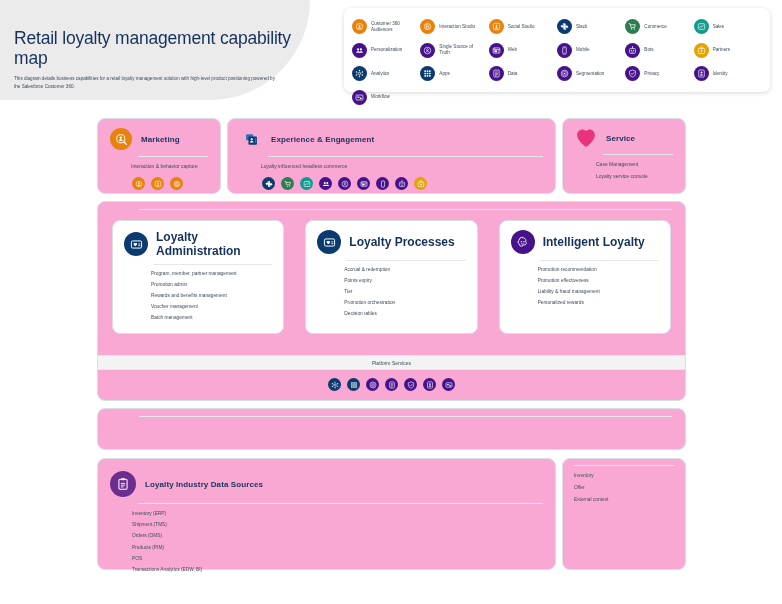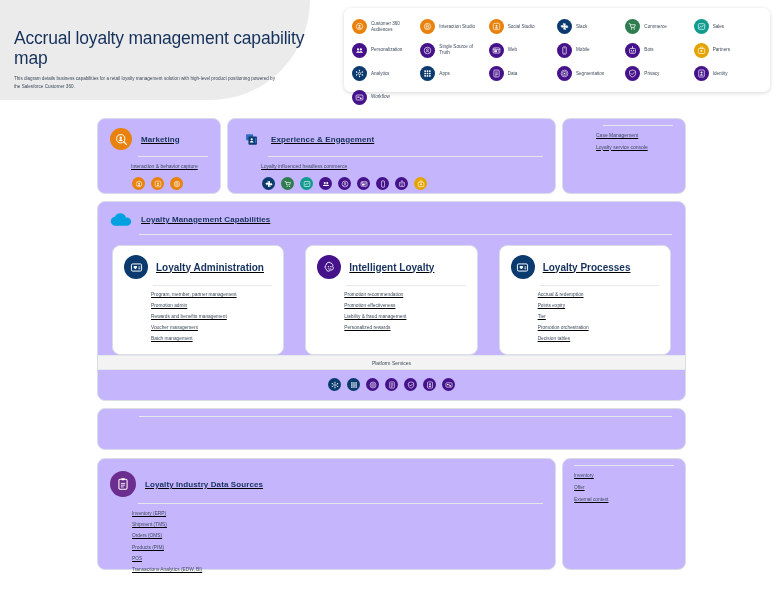--- a/index.html
+++ b/index.html
@@ -56,25 +56,24 @@
   .ic svg { display: block; }
   .ic-16 { width: 15px; height: 15px; }
   .ic-16 svg { width: 9px; height: 9px; }
   .ic-13 { width: 13px; height: 13px; }
   .ic-13 svg { width: 8px; height: 8px; }
   .ic-22 { width: 22px; height: 22px; }
   .ic-22 svg { width: 13px; height: 13px; }
 
   
   .card {
-    background: #c4b5fd;
+    background: #f9a8d4;
     border: 1px solid #d8dde6;
     border-radius: 8px;
     position: absolute;
-    text-decoration: underline;
   }
   .card-head {
     display: flex; align-items: center; gap: 9px;
     padding: 9px 12px 0 12px;
   }
   .card-title {
     font-size: 8px; font-weight: bold; color: #16325c;
     letter-spacing: 0.1px;
   }
   .head-rule {
@@ -100,21 +99,21 @@
   #card-lmc { left: 97px; top: 201px; width: 589px; height: 200px; }
   .lmc-rule { border-bottom: 1px solid #e4e7ec; margin: 7px 13px 0 41px; }
   .lmc-grid {
     display: flex; gap: 21px; padding: 10px 14px 0 14px;
   }
   .sub-card {
     flex: 1; border: 1px solid #d8dde6; border-radius: 8px;
     background: #fff; min-height: 96px; padding-bottom: 6px;
   }
   .sub-head { display: flex; align-items: center; gap: 8px; padding: 9px 11px 0 11px; }
-  .sub-title { font-size: 10px; font-weight: bold; color: #16325c; text-align: right; }
+  .sub-title { font-size: 12px; font-weight: bold; color: #16325c; }
   .sub-rule { border-bottom: 1px solid #e4e7ec; margin: 6px 11px 0 40px; }
   .sub-body { padding: 7px 10px 0 38px; }
   .sub-body .bullet { font-size: 4.8px; margin-bottom: 6.2px; }
 
   .platform-bar {
     position: absolute; left: 0; right: 0; bottom: 0;
     border-top: 1px solid #e4e7ec;
   }
   .platform-label {
     background: #f3f3f3; text-align: center;
@@ -141,21 +140,21 @@
   #card-datasources .card-head { padding-top: 12px; }
   #card-datasources .head-rule { margin-left: 40px; }
   #card-datasources .card-body { padding-left: 34px; padding-top: 8px; }
 </style>
 </head>
 <body>
 
 <div class="header-wrap">
   <div class="header-bg"></div>
   <div class="header-text">
-    <div class="page-title">Accrual loyalty management capability map</div>
+    <div class="page-title">Retail loyalty management capability map</div>
     <div class="page-sub">This diagram details business capabilities for a retail loyalty management solution with high-level product positioning powered by the Salesforce Customer 360.</div>
   </div>
 
   <div class="legend" id="legend-panel">
       <div class="legend-item">
         <span class="ic ic-16" style="background: rgb(232, 130, 12);">
           <svg viewBox="0 0 24 24">
             <circle cx="12" cy="12" r="8.5" fill="none" stroke="#fff" stroke-width="1.7"></circle>
             <circle cx="12" cy="10" r="2.6" fill="#fff"></circle>
             <path d="M7.6 17c.7-2.2 2.4-3.3 4.4-3.3s3.7 1.1 4.4 3.3" fill="#fff"></path>
@@ -490,36 +489,36 @@
             <path d="M8.4 6.6V5a2.6 2.6 0 012.6-2.6h2a2.6 2.6 0 012.6 2.6v1.6" fill="none" stroke="#fff" stroke-width="1.8"></path>
             <line x1="12" y1="10" x2="12" y2="16.4" stroke="#fff" stroke-width="1.8"></line>
             <line x1="8.8" y1="13.2" x2="15.2" y2="13.2" stroke="#fff" stroke-width="1.8"></line>
           </svg>
         </span>
       </div>
   </div>
 </div>
 
 <div class="card" id="card-service">
+  <div class="card-head">
+    <span class="heart-icon">
+      <svg viewBox="0 0 24 22" width="22" height="20">
+        <path d="M12 21S2.2 14.3 2.2 7.8C2.2 4.2 4.9 1.6 8.1 1.6c1.8 0 3.2.8 3.9 2 .7-1.2 2.1-2 3.9-2 3.2 0 5.9 2.6 5.9 6.2C21.8 14.3 12 21 12 21z" fill="#e8337d"></path>
+      </svg>
+    </span>
+    <span class="card-title">Service</span>
+  </div>
   <div class="head-rule"></div>
   <div class="card-body">
     <div class="bullet">Case Management</div>
     <div class="bullet">Loyalty service console</div>
   </div>
 </div>
 
 <div class="card" id="card-lmc">
-  <div class="card-head">
-    <span style="width:22px;height:16px;display:flex;align-items:center;">
-      <svg viewBox="0 0 28 18" width="22" height="15">
-        <path d="M7.5 17C3.9 17 1 14.4 1 11.2c0-2.8 2.2-5.2 5.2-5.6C7 2.9 9.8 1 13 1c3.6 0 6.6 2.3 7.4 5.4.3-.1.7-.1 1-.1 3.1 0 5.6 2.4 5.6 5.3S24.5 17 21.4 17H7.5z" fill="#00a1e0"></path>
-      </svg>
-    </span>
-    <span class="card-title">Loyalty Management Capabilities</span>
-  </div>
   <div class="lmc-rule"></div>
 
   <div class="lmc-grid" id="lmc-grid">
       <div class="sub-card">
         <div class="sub-head">
           <span class="ic ic-22" style="background: rgb(11, 58, 111); width: 24px; height: 24px;">
             <svg viewBox="0 0 24 24">
               <rect x="2.6" y="5.4" width="18.8" height="13.2" rx="2.4" fill="none" stroke="#fff" stroke-width="1.8"></rect>
               <path d="M8.6 9.1c-1.2 0-2.1.9-2.1 2.1 0 1.9 2.1 3.4 3.3 4.1 1.2-.7 3.3-2.2 3.3-4.1 0-1.2-.9-2.1-2.1-2.1-.6 0-1 .3-1.2.6-.2-.3-.6-.6-1.2-.6z" fill="#fff"></path>
               <line x1="15.4" y1="11" x2="19" y2="11" stroke="#fff" stroke-width="1.6"></line>
@@ -532,59 +531,59 @@
         <div class="sub-body">
           <div class="bullet">Program, member, partner management</div>
           <div class="bullet">Promotion admin</div>
           <div class="bullet">Rewards and benefits management</div>
           <div class="bullet">Voucher management</div>
           <div class="bullet">Batch management</div>
         </div>
       </div>
       <div class="sub-card">
         <div class="sub-head">
-          <span class="ic ic-22" style="background: rgb(69, 18, 139); width: 24px; height: 24px;">
-            <svg viewBox="0 0 24 24">
-              <path d="M12 3.2c3.5 0 6.3 2.4 6.3 5.4 0 .8-.2 1.5-.5 2.1.8.6 1.3 1.5 1.3 2.5 0 1.9-1.7 3.4-3.8 3.4-.4 0-.8-.1-1.2-.2-.6 1.4-2.1 2.4-3.9 2.4-2.3 0-4.2-1.6-4.2-3.6 0-.2 0-.4.1-.6-1.4-.6-2.4-1.9-2.4-3.4 0-1.4.8-2.6 2-3.3 0-.1 0-.2 0-.3 0-3 2.8-5.4 6.3-5.4z" fill="none" stroke="#fff" stroke-width="1.7"></path>
-              <circle cx="10" cy="10.4" r="1.3" fill="#fff"></circle>
-              <circle cx="14.6" cy="10.4" r="1.3" fill="#fff"></circle>
-              <path d="M9.6 14.2c1.4 1 3.2 1 4.8 0" fill="none" stroke="#fff" stroke-width="1.4" stroke-linecap="round"></path>
-            </svg>
-          </span>
-          <span class="sub-title">Intelligent Loyalty</span>
-        </div>
-        <div class="sub-rule"></div>
-        <div class="sub-body">
-          <div class="bullet">Promotion recommendation</div>
-          <div class="bullet">Promotion effectiveness</div>
-          <div class="bullet">Liability &amp; fraud management</div>
-          <div class="bullet">Personalized rewards</div>
-        </div>
-      </div>
-      <div class="sub-card">
-        <div class="sub-head">
           <span class="ic ic-22" style="background: rgb(11, 58, 111); width: 24px; height: 24px;">
             <svg viewBox="0 0 24 24">
               <rect x="2.6" y="5.4" width="18.8" height="13.2" rx="2.4" fill="none" stroke="#fff" stroke-width="1.8"></rect>
               <path d="M8.6 9.1c-1.2 0-2.1.9-2.1 2.1 0 1.9 2.1 3.4 3.3 4.1 1.2-.7 3.3-2.2 3.3-4.1 0-1.2-.9-2.1-2.1-2.1-.6 0-1 .3-1.2.6-.2-.3-.6-.6-1.2-.6z" fill="#fff"></path>
               <line x1="15.4" y1="11" x2="19" y2="11" stroke="#fff" stroke-width="1.6"></line>
               <line x1="15.4" y1="14.2" x2="19" y2="14.2" stroke="#fff" stroke-width="1.6"></line>
             </svg>
           </span>
           <span class="sub-title">Loyalty Processes</span>
         </div>
         <div class="sub-rule"></div>
         <div class="sub-body">
           <div class="bullet">Accrual &amp; redemption</div>
           <div class="bullet">Points expiry</div>
           <div class="bullet">Tier</div>
           <div class="bullet">Promotion orchestration</div>
           <div class="bullet">Decision tables</div>
         </div>
       </div>
+      <div class="sub-card">
+        <div class="sub-head">
+          <span class="ic ic-22" style="background: rgb(69, 18, 139); width: 24px; height: 24px;">
+            <svg viewBox="0 0 24 24">
+              <path d="M12 3.2c3.5 0 6.3 2.4 6.3 5.4 0 .8-.2 1.5-.5 2.1.8.6 1.3 1.5 1.3 2.5 0 1.9-1.7 3.4-3.8 3.4-.4 0-.8-.1-1.2-.2-.6 1.4-2.1 2.4-3.9 2.4-2.3 0-4.2-1.6-4.2-3.6 0-.2 0-.4.1-.6-1.4-.6-2.4-1.9-2.4-3.4 0-1.4.8-2.6 2-3.3 0-.1 0-.2 0-.3 0-3 2.8-5.4 6.3-5.4z" fill="none" stroke="#fff" stroke-width="1.7"></path>
+              <circle cx="10" cy="10.4" r="1.3" fill="#fff"></circle>
+              <circle cx="14.6" cy="10.4" r="1.3" fill="#fff"></circle>
+              <path d="M9.6 14.2c1.4 1 3.2 1 4.8 0" fill="none" stroke="#fff" stroke-width="1.4" stroke-linecap="round"></path>
+            </svg>
+          </span>
+          <span class="sub-title">Intelligent Loyalty</span>
+        </div>
+        <div class="sub-rule"></div>
+        <div class="sub-body">
+          <div class="bullet">Promotion recommendation</div>
+          <div class="bullet">Promotion effectiveness</div>
+          <div class="bullet">Liability &amp; fraud management</div>
+          <div class="bullet">Personalized rewards</div>
+        </div>
+      </div>
     </div>
 
   <div class="platform-bar">
     <div class="platform-label">Platform Services</div>
     <div class="platform-icons" id="platform-icons">
         <span class="ic ic-13" style="background: rgb(11, 58, 111);">
           <svg viewBox="0 0 24 24">
             <circle cx="12" cy="12" r="3" fill="none" stroke="#fff" stroke-width="1.5"></circle>
             <circle cx="12" cy="4" r="1.8" fill="#fff"></circle>
             <circle cx="12" cy="20" r="1.8" fill="#fff"></circle>

